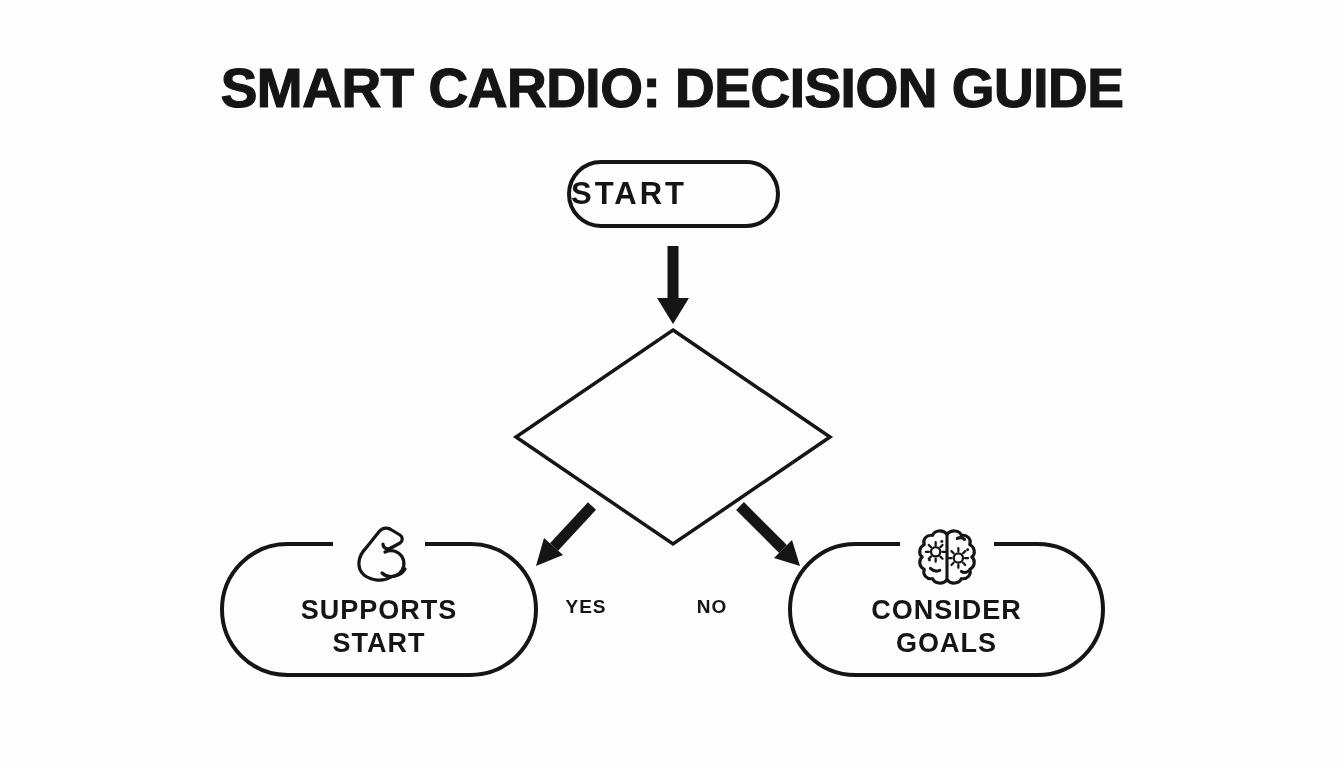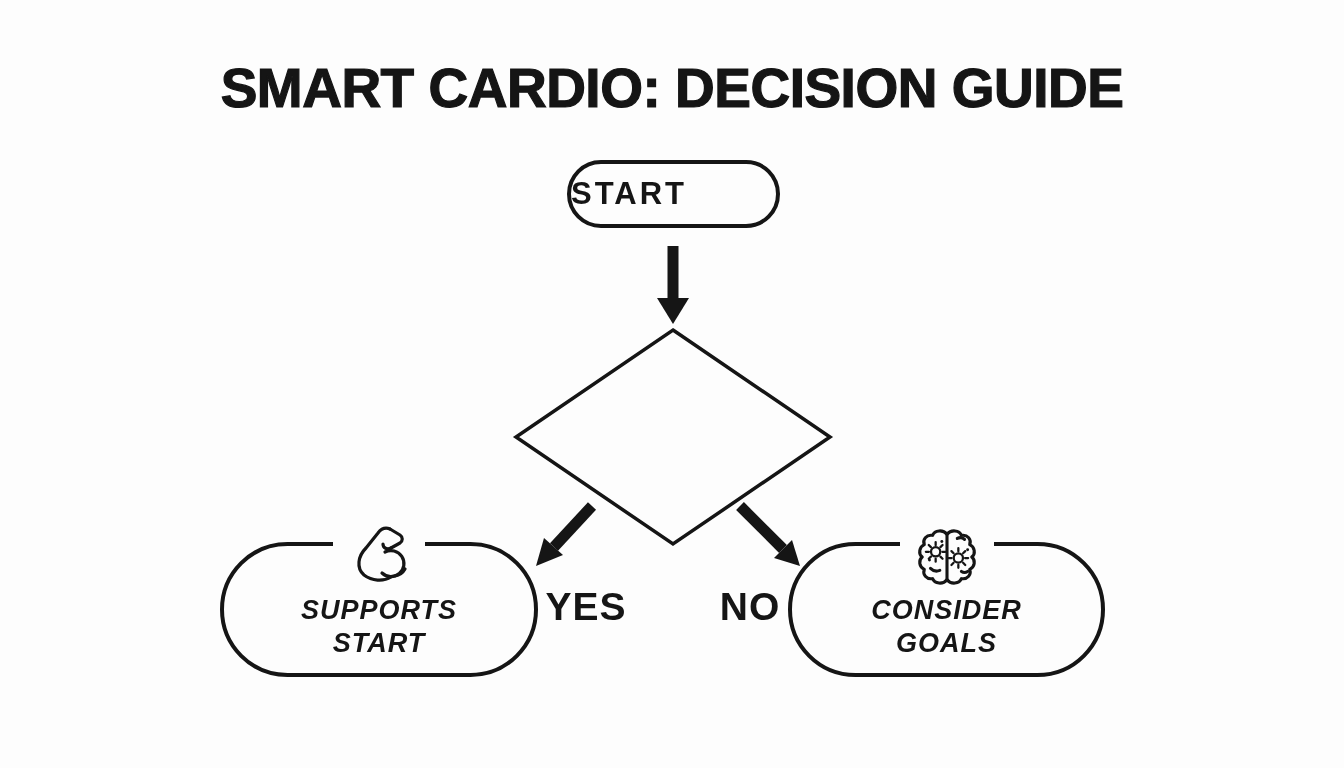--- a/index.html
+++ b/index.html
@@ -22,25 +22,25 @@
     left:567px; top:160px; width:213px; height:68px; border-radius:34px;
     display:flex; align-items:center; justify-content:flex-start;
     font-size:31px; font-weight:bold; letter-spacing:3px;
   }
   .decision-label {
     position:absolute; left:673px; top:439px; transform:translate(-50%,-50%);
     font-size:33px; font-weight:bold; letter-spacing:0.5px; white-space:nowrap;
   }
   .branch {
     position:absolute; transform:translate(-50%,-50%);
-    font-size:39px; font-weight:bold; letter-spacing:1px;
+    font-size:19px; font-weight:bold; letter-spacing:1px;
   }
   .branch-yes { left:586px; top:607px; }
-  .branch-no  { left:750px; top:607px; }
-  .outcome { border-radius:68px;font-style:italic; }
+  .branch-no  { left:712px; top:607px; }
+  .outcome { border-radius:68px; }
   .outcome-left  { left:220px; top:542px; width:318px; height:135px; }
   .outcome-right { left:788px; top:542px; width:317px; height:135px; }
   .icon-wrap {
     position:absolute; top:-22px; left:50%; transform:translateX(-50%);
     background:#fdfdfd; padding:0 14px; line-height:0;
   }
   .pill-label {
     position:absolute; left:0; right:0; top:48px; text-align:center;
     font-size:27px; font-weight:bold; letter-spacing:1px; line-height:33px;
   }

